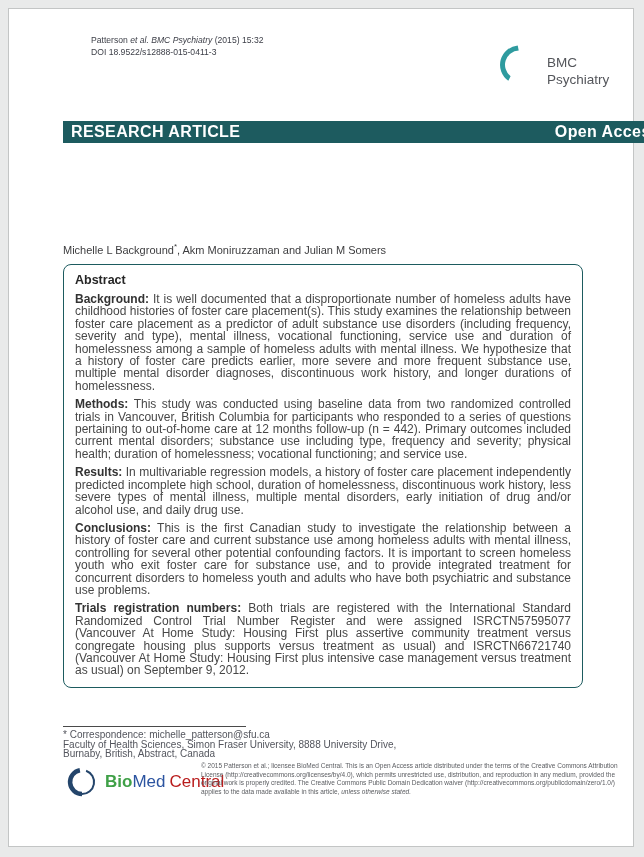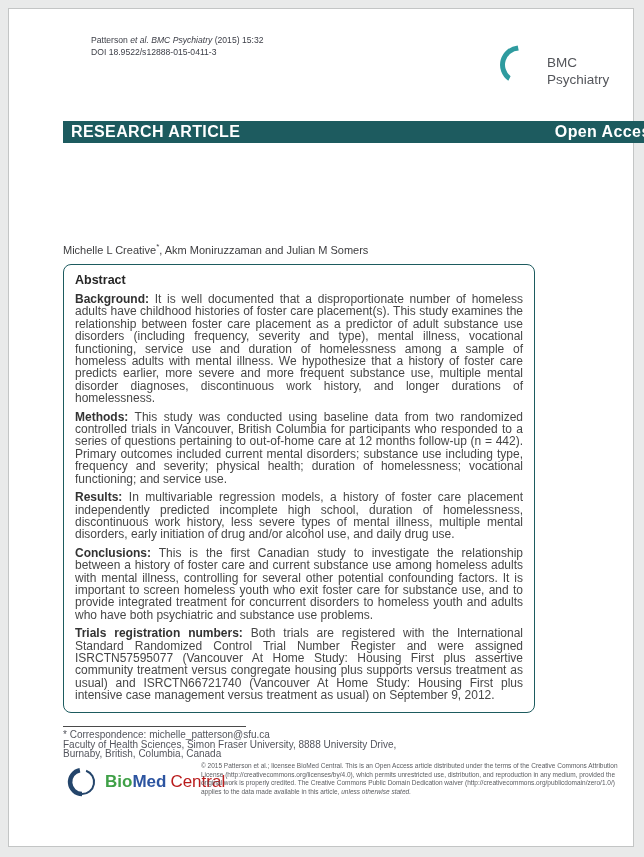--- a/index.html
+++ b/index.html
@@ -33,38 +33,38 @@
   
   .title {
     position:absolute; left:54px; top:122px; width:527px;
     font-size:23.5px; line-height:31px; color:#3d3d3f; font-weight:400;
   }
   .authors { position:absolute; left:54px; top:233px; font-size:11px; color:#3d3d3f; }
   .authors sup { font-size:8px; }
 
   
   .abstract {
-    position:absolute; left:54px; top:255px; width:472px; box-sizing:border-box;
+    position:absolute; left:54px; top:255px; width:520px; box-sizing:border-box;
     border:1.5px solid #1d5b5f; border-radius:8px; padding:8px 11px 10px 11px;
     background:#ffffff; min-height:336px;
   }
   .abstract h2 { margin:0 0 2px 0; font-size:12.5px; color:#262626; font-weight:bold; }
   .abstract p { margin:6px 0 0 0; font-size:12px; line-height:12.4px; color:#474747; text-align:justify; }
   .abstract p b { color:#333333; }
 
   
   .rule { position:absolute; left:54px; top:717px; width:183px; height:0; border-top:1.2px solid #4a4a4a; }
   .corr { position:absolute; left:54px; top:721px; font-size:10px; line-height:9.7px; color:#53555d; }
 
   
   .pub-logo { position:absolute; left:54px; top:752px; width:150px; height:44px; }
   .pub-logo svg { position:absolute; left:2px; top:4px; }
   .pub-wordmark { position:absolute; left:42px; top:11px; font-size:17px; white-space:nowrap; }
   .pub-wordmark .bio { font-weight:bold; color:#3fa047; }
-  .pub-wordmark .med { font-weight:bold; color:#2c54a0; }
+  .pub-wordmark .med { font-weight:normal; color:#2c54a0; }
   .pub-wordmark .central { color:#b91c1c; margin-left:4px; }
 
   .copyright { position:absolute; left:192px; top:753px; width:420px; font-size:6.5px; line-height:8.7px; color:#5a5c60; }
   .copyright i { font-style:italic; }
 </style>
 </head>
 <body>
 
 <div class="page">
 
@@ -82,37 +82,37 @@
       <div>Psychiatry</div>
     </div>
   </div>
 
   <div class="bar">
     <span>RESEARCH ARTICLE</span>
     <span>Open Access</span>
   </div>
 
   <div class="authors">
-    <span>Michelle L Creative</span><sup>*</sup><span>, Akm Moniruzzaman and Julian M Somers</span>
+    <span>Michelle L Background</span><sup>*</sup><span>, Akm Moniruzzaman and Julian M Somers</span>
   </div>
 
   <div class="abstract">
     <h2>Abstract</h2>
     <p><b>Background:</b> <span>It is well documented that a disproportionate number of homeless adults have childhood histories of foster care placement(s). This study examines the relationship between foster care placement as a predictor of adult substance use disorders (including frequency, severity and type), mental illness, vocational functioning, service use and duration of homelessness among a sample of homeless adults with mental illness. We hypothesize that a history of foster care predicts earlier, more severe and more frequent substance use, multiple mental disorder diagnoses, discontinuous work history, and longer durations of homelessness.</span></p>
     <p><b>Methods:</b> <span>This study was conducted using baseline data from two randomized controlled trials in Vancouver, British Columbia for participants who responded to a series of questions pertaining to out-of-home care at 12 months follow-up (n = 442). Primary outcomes included current mental disorders; substance use including type, frequency and severity; physical health; duration of homelessness; vocational functioning; and service use.</span></p>
     <p><b>Results:</b> <span>In multivariable regression models, a history of foster care placement independently predicted incomplete high school, duration of homelessness, discontinuous work history, less severe types of mental illness, multiple mental disorders, early initiation of drug and/or alcohol use, and daily drug use.</span></p>
     <p><b>Conclusions:</b> <span>This is the first Canadian study to investigate the relationship between a history of foster care and current substance use among homeless adults with mental illness, controlling for several other potential confounding factors. It is important to screen homeless youth who exit foster care for substance use, and to provide integrated treatment for concurrent disorders to homeless youth and adults who have both psychiatric and substance use problems.</span></p>
     <p><b>Trials registration numbers:</b> <span>Both trials are registered with the International Standard Randomized Control Trial Number Register and were assigned ISRCTN57595077 (Vancouver At Home Study: Housing First plus assertive community treatment versus congregate housing plus supports versus treatment as usual) and ISRCTN66721740 (Vancouver At Home Study: Housing First plus intensive case management versus treatment as usual) on September 9, 2012.</span></p>
   </div>
 
   <div class="rule"></div>
   <div class="corr">
     <div>* Correspondence: michelle_patterson@sfu.ca</div>
     <div>Faculty of Health Sciences, Simon Fraser University, 8888 University Drive,</div>
-    <div>Burnaby, British, Columbia, Canada</div>
+    <div>Burnaby, British, Abstract, Canada</div>
   </div>
 
   <div class="pub-logo">
     <svg width="34" height="34" viewBox="0 0 32 34">
       <path d="M 20.1,5.7 A 12,12 0 0 1 16,29" fill="none" stroke="#24456b" stroke-width="2"></path>
       <path d="M 16,29 A 12,12 0 0 1 13.9,5.2" fill="none" stroke="#24456b" stroke-width="4.5"></path>
     </svg>
     <div class="pub-wordmark">
       <span class="bio">Bio</span><span class="med">Med</span><span class="central">Central</span>
     </div>

